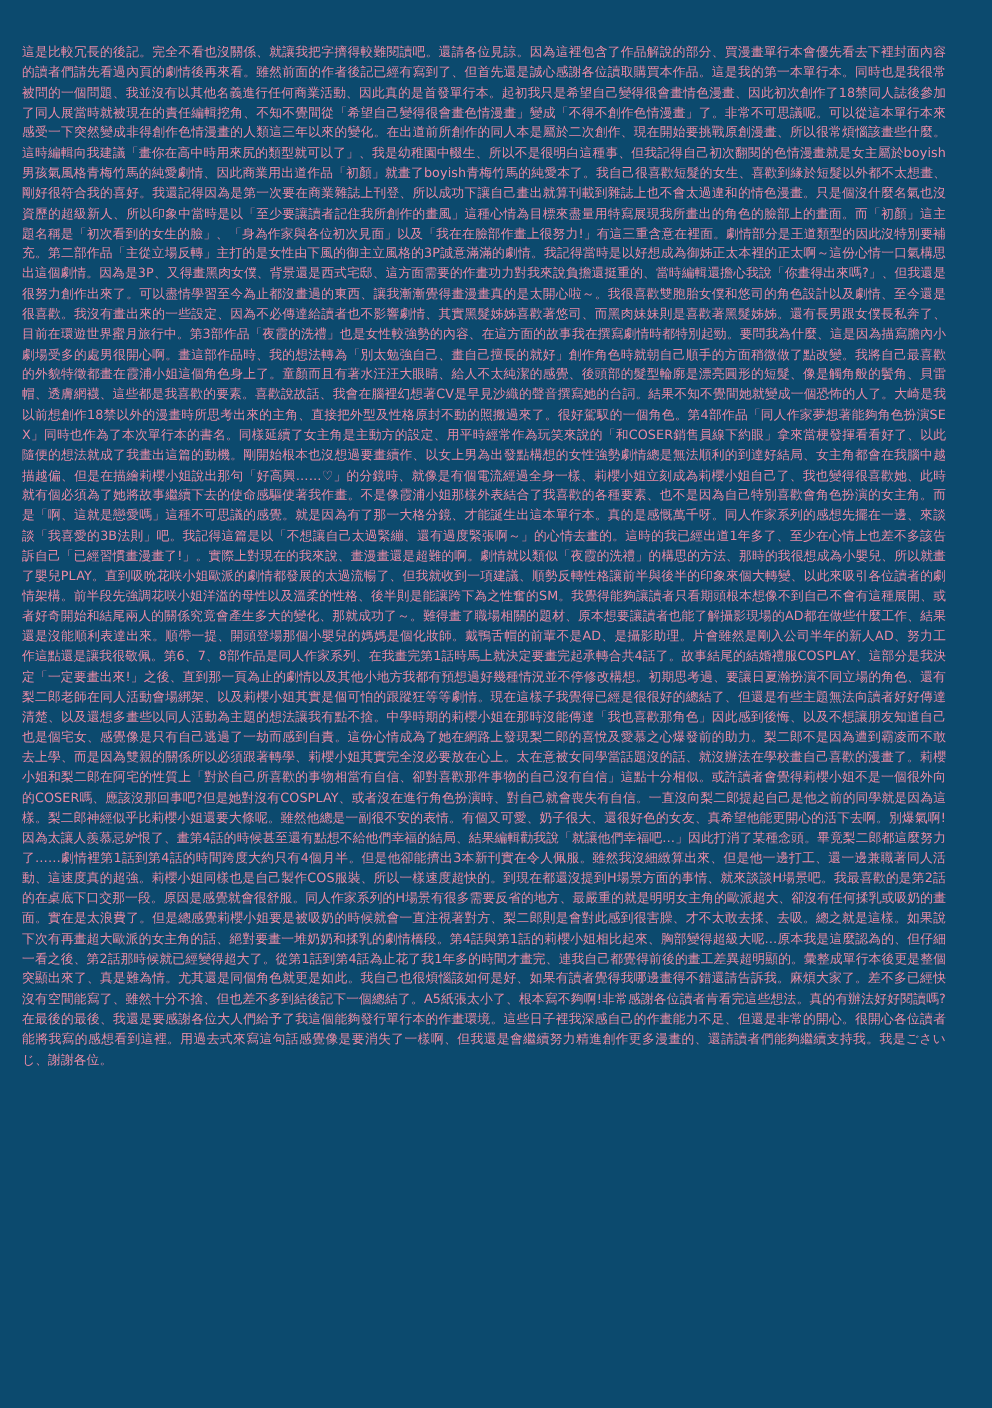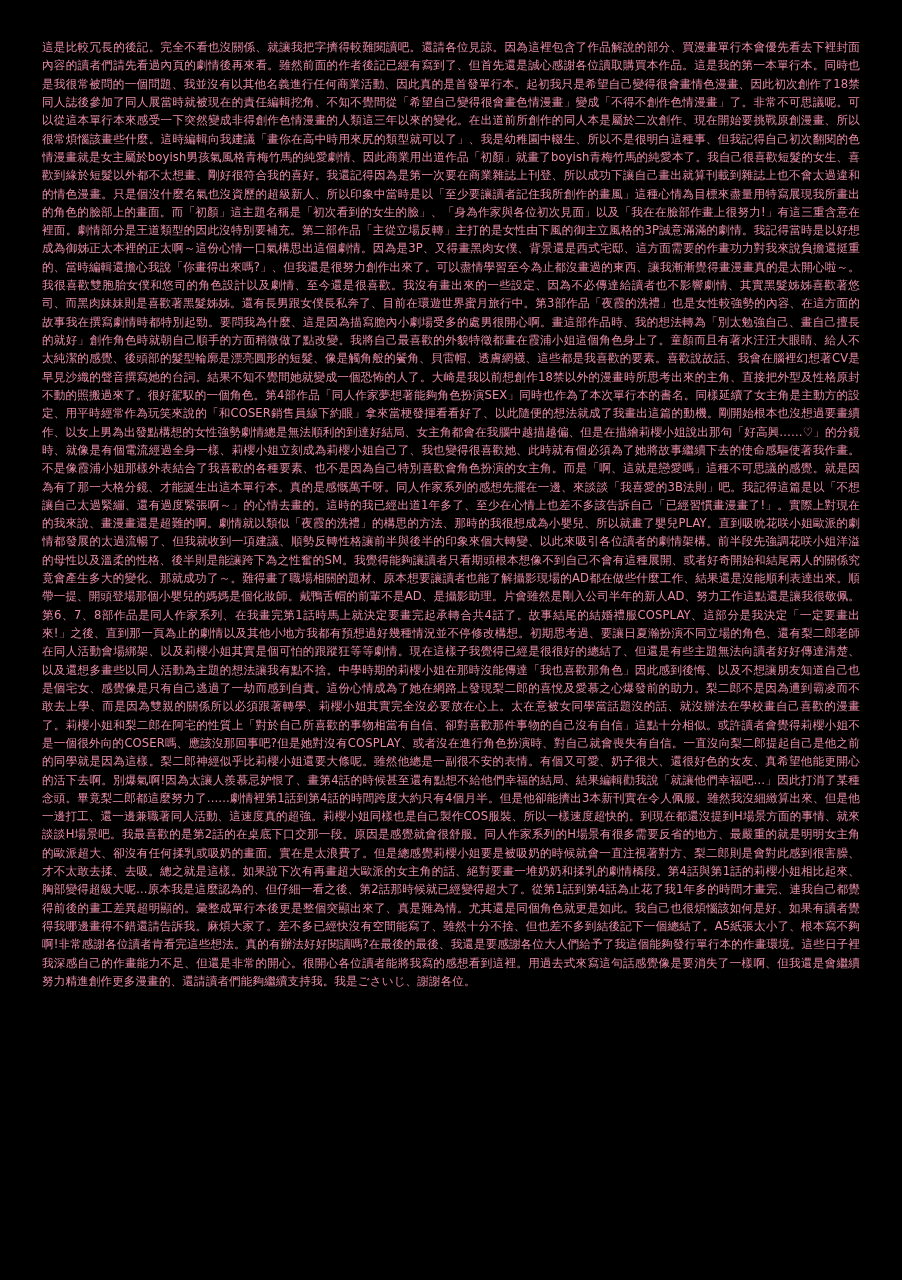--- a/index.html
+++ b/index.html
@@ -9,23 +9,23 @@
   }
   body {
     width: 902px;
     height: 1280px;
     font-family: "DejaVu Sans", "Liberation Sans", sans-serif;
   }
   .page {
     position: relative;
     width: 902px;
     height: 1280px;
-    background: #000000;
+    background: #0c4a6e;
     box-sizing: border-box;
-    padding: 38px 42px 30px 42px;
+    padding: 38px 42px 30px 20px;
     overflow: hidden;
   }
   .afterword {
     color: #e98aa6;
     font-size: 11.6px;
     line-height: 1.58;
     text-align: justify;
     text-justify: inter-character;
     letter-spacing: 0.1px;
     word-break: break-all;

